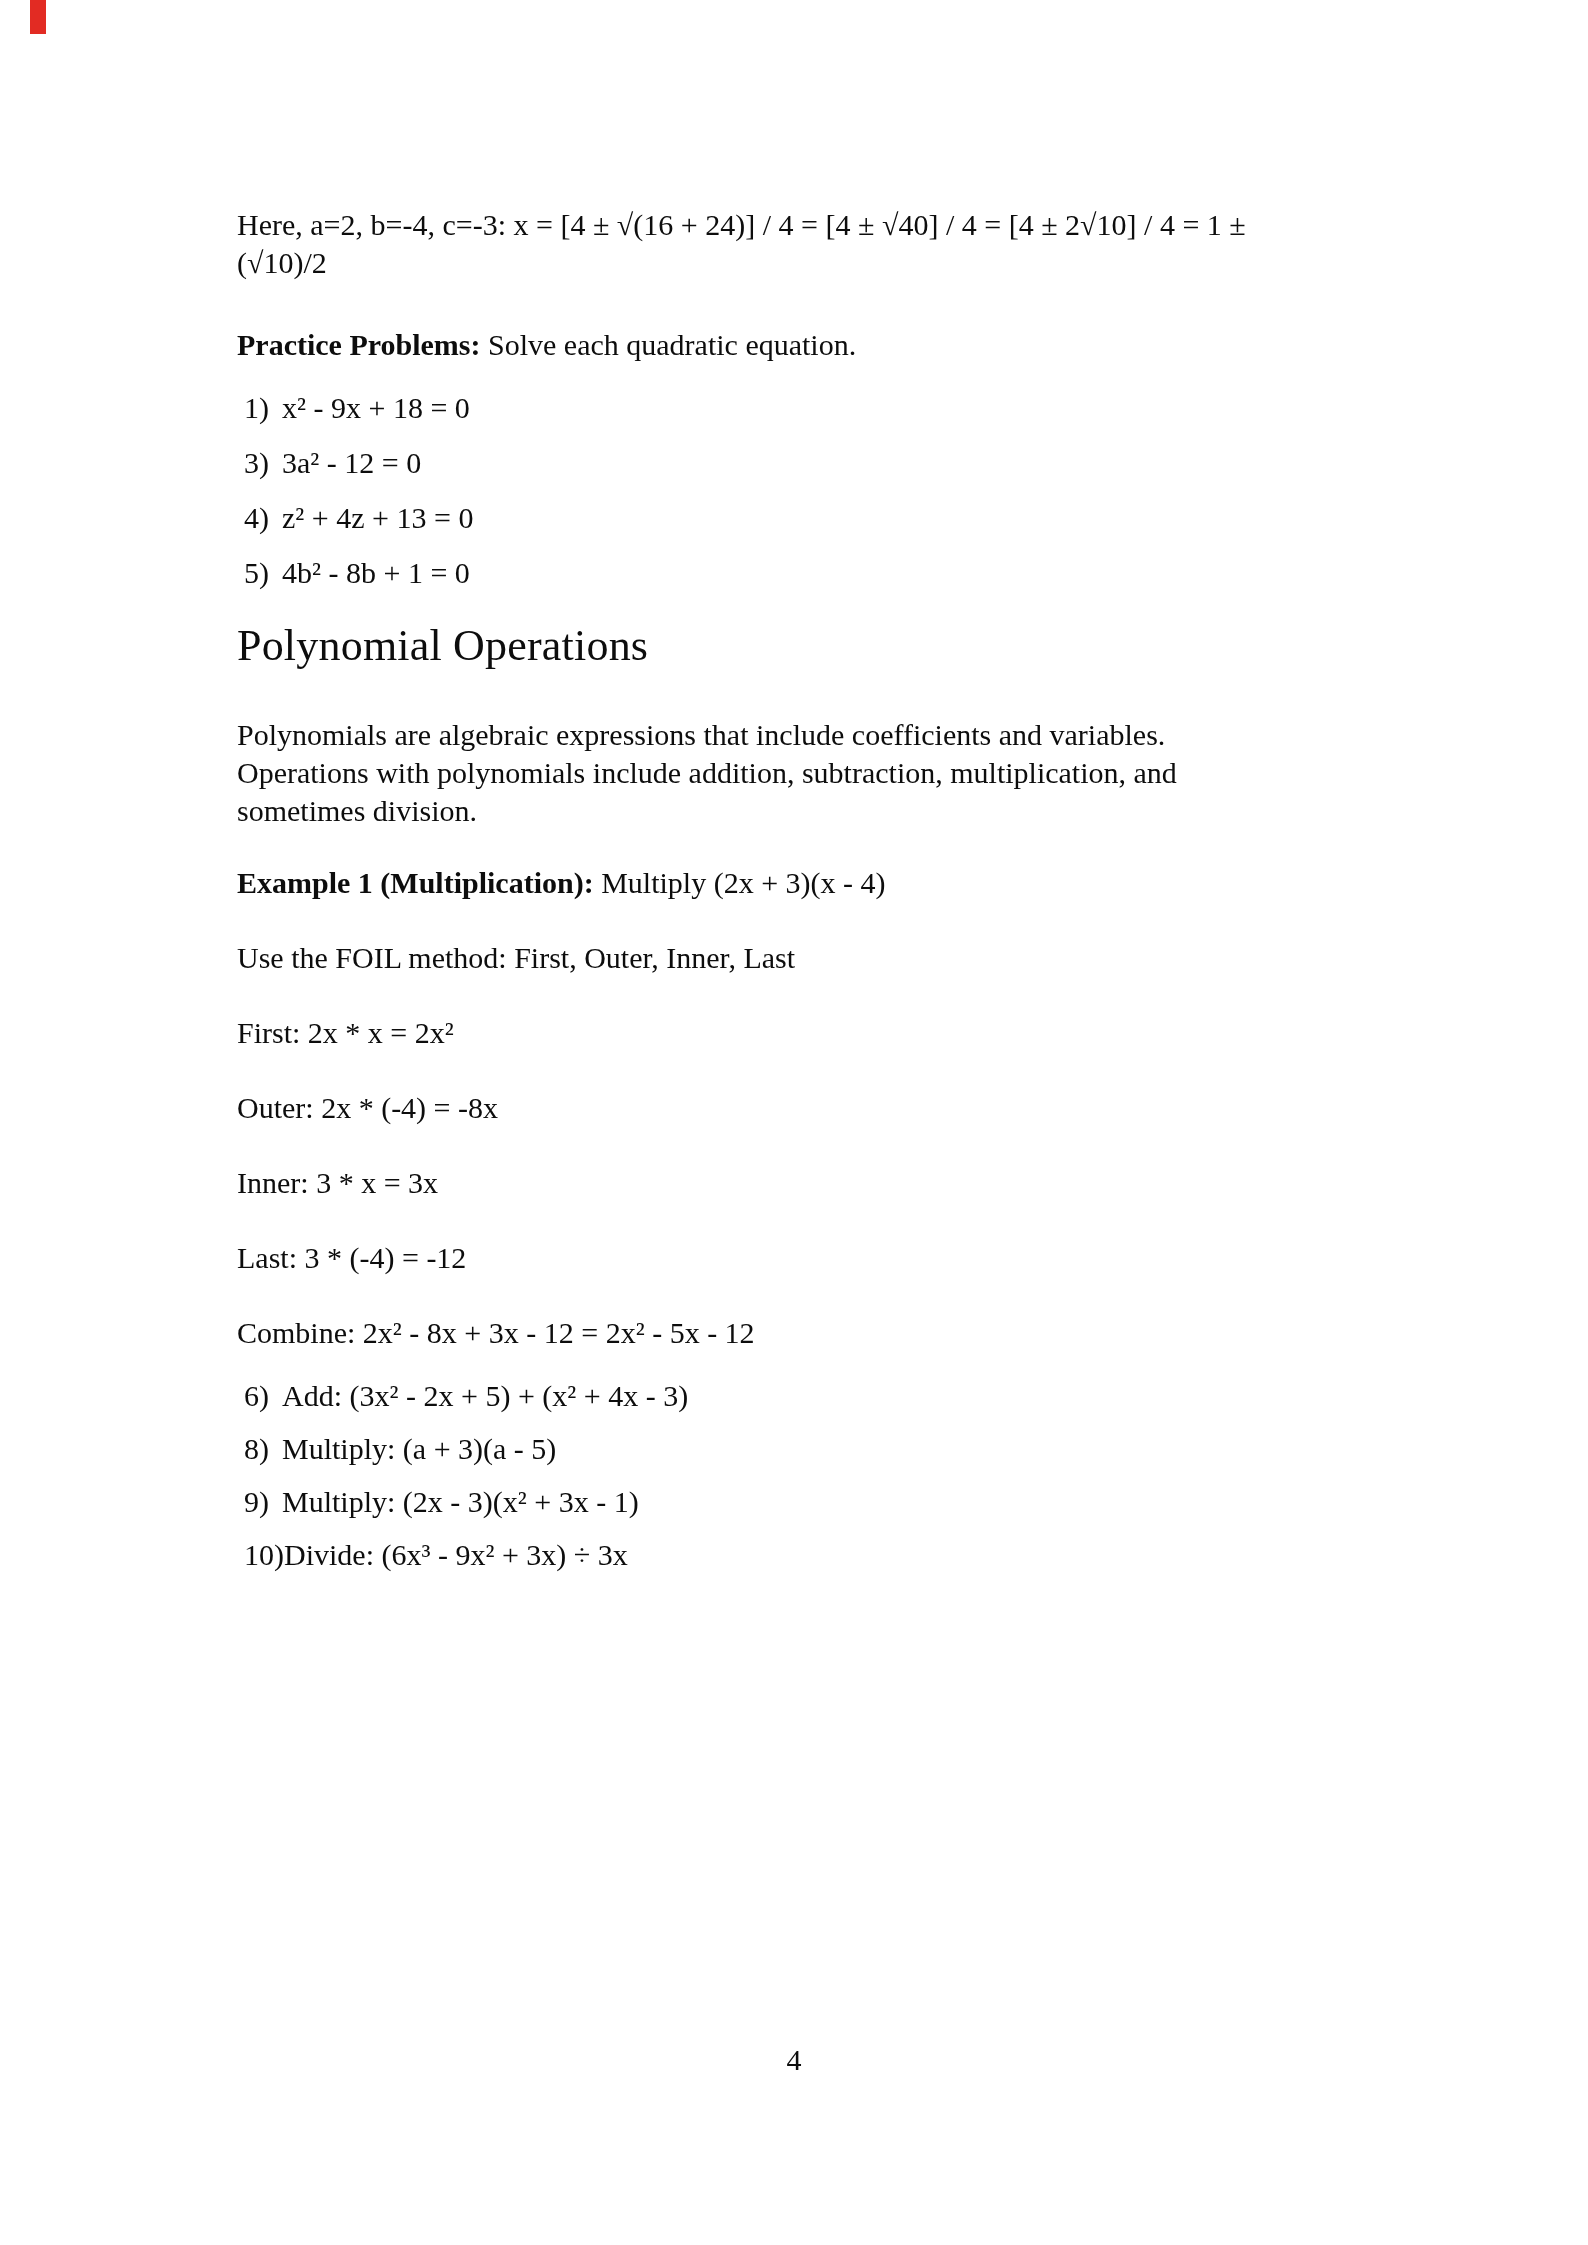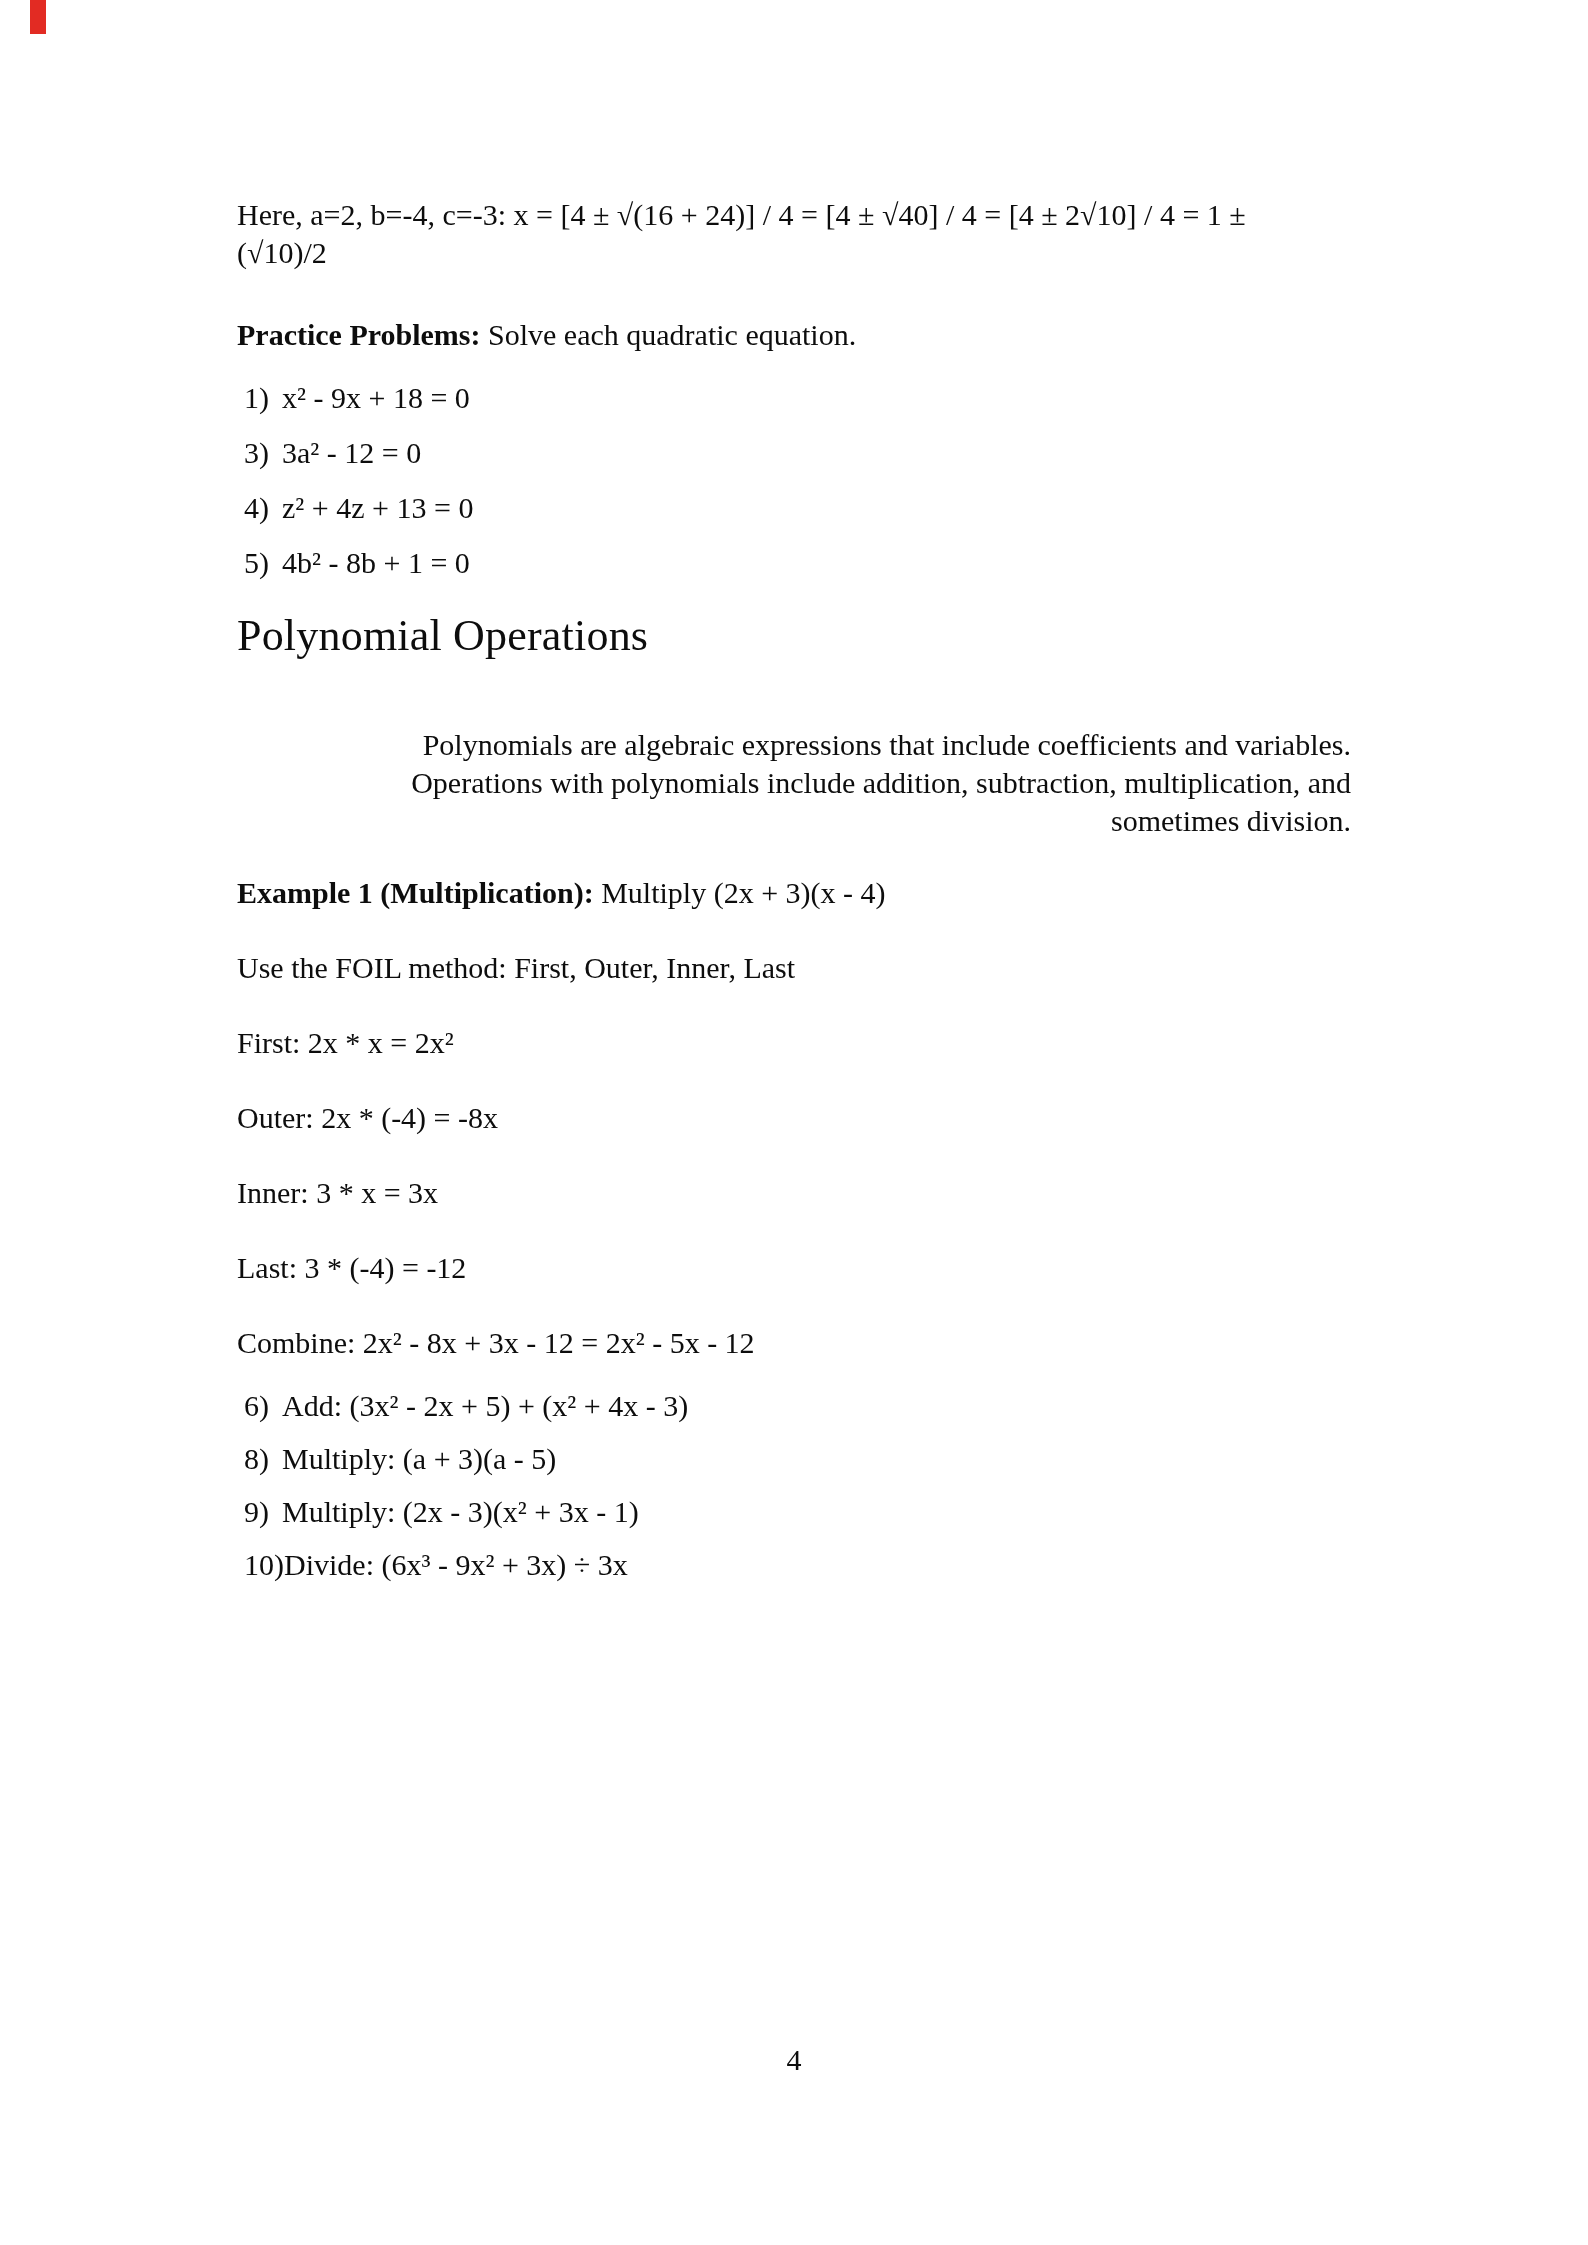--- a/index.html
+++ b/index.html
@@ -20,35 +20,35 @@
     left: 30px;
     top: 0;
     width: 16px;
     height: 34px;
     background: #e22b23; 
   }
 
   .content {
     position: absolute;
     left: 237px;
-    top: 196px;
+    top: 206px;
     width: 1114px;
   }
 
   .para {
     margin: 0;
     font-size: 30px;
     line-height: 38px;
   }
   .para .line { display: block; white-space: nowrap; }
 
   .mt-pp1     { margin-top: 44px; }
   .mt-std     { margin-top: 37px; font-family: Liberation Serif, serif; }
   .mt-example { margin-top: 34px; }
-  .mt-parag   { margin-top: 66px; text-align: right; }
+  .mt-parag   { margin-top: 46px; }
 
   h1.section-heading {
     margin: 30px 0 16px 0;
     font-size: 44px;
     line-height: 48px;
     font-weight: normal;
     letter-spacing: 0.2px;
   }
 
   ol.problems {

